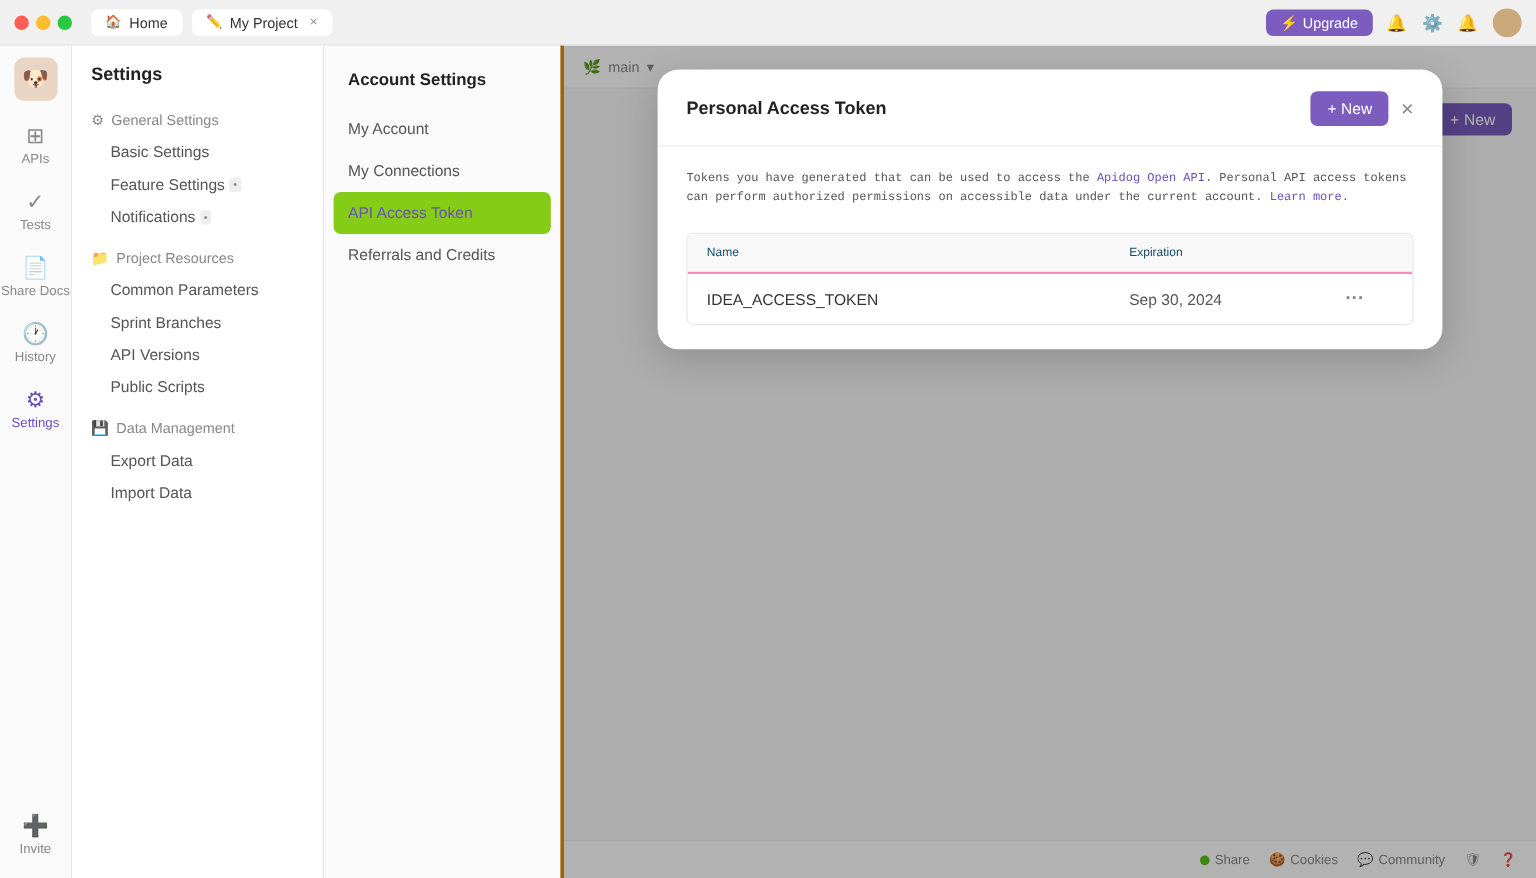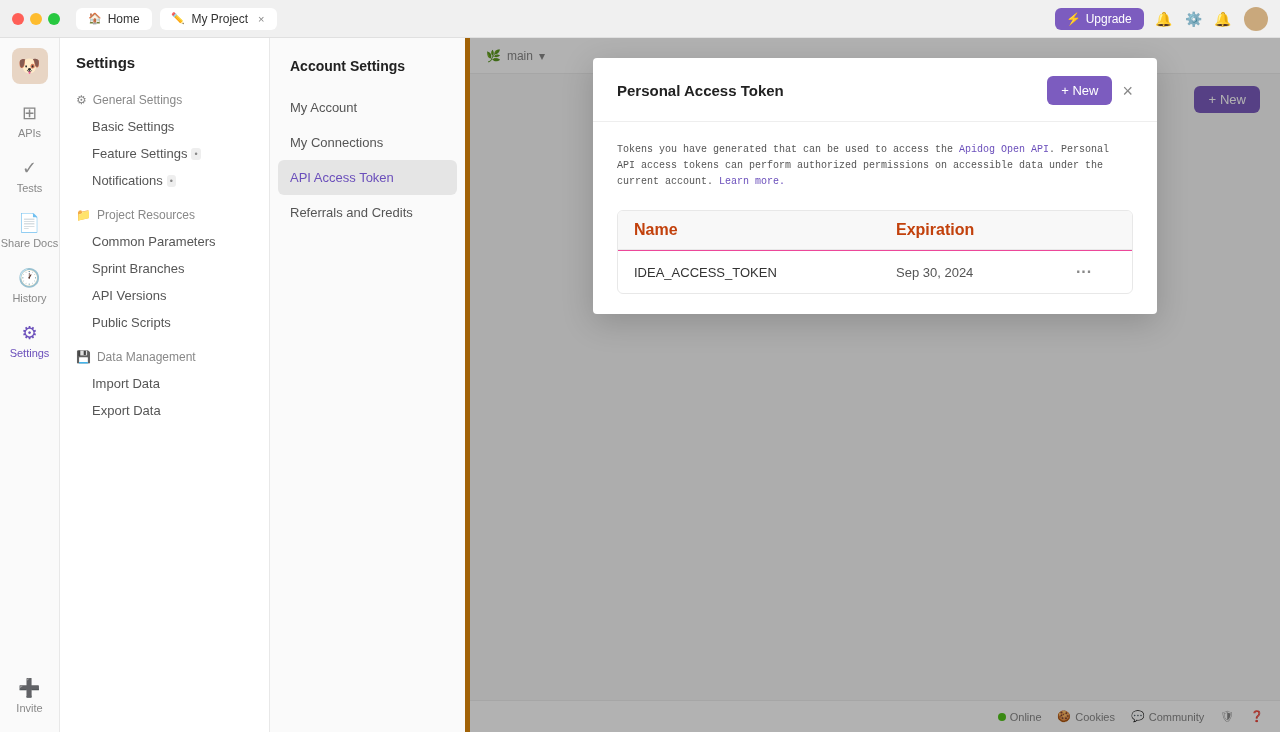--- a/index.html
+++ b/index.html
@@ -65,27 +65,27 @@
     }
     .settings-section-icon { font-size: 12px; }
     .settings-item {
       padding: 6px 16px 6px 32px; font-size: 13px; color: #555; cursor: pointer;
       display: flex; align-items: center; gap: 4px;
     }
     .settings-item .badge { font-size: 9px; color: #888; background: #eee; border-radius: 3px; padding: 1px 3px; }
 
     
     .account-panel {
-      width: 200px; background: #fafafa; border-right: 5px solid #a16207; padding: 20px 0;
+      width: 200px; background: #fafafa; border-right: 3px solid #a16207; padding: 20px 0;
     }
     .account-panel-title { font-size: 14px; font-weight: 600; color: #222; padding: 0 20px 16px; }
     .account-nav-item {
       padding: 10px 20px; font-size: 13px; color: #555; cursor: pointer;
     }
-    .account-nav-item.active { background: #e5e5e5; color: #6b4fbb; font-weight: 500; border-radius: 6px; margin: 0 8px; padding: 10px 12px; }
+    .account-nav-item.active { background: #84cc16; color: #6b4fbb; font-weight: 500; border-radius: 6px; margin: 0 8px; padding: 10px 12px; }
 
     
     .main-content { flex: 1; background: #f8f8f8; position: relative; overflow: hidden; }
 
     
     .breadcrumb-bar {
       height: 36px; background: white; border-bottom: 1px solid #eee;
       display: flex; align-items: center; padding: 0 16px; gap: 6px; font-size: 12px; color: #888;
     }
 
@@ -98,38 +98,38 @@
 
     
     .overlay {
       position: absolute; top: 0; left: 0; right: 0; bottom: 0;
       background: rgba(0,0,0,0.3); z-index: 10;
       display: flex; align-items: flex-start; justify-content: center; padding-top: 20px;
     }
 
     
     .modal {
-      background: white; border-radius: 4px; width: 564px;
+      background: white; border-radius: 17px; width: 654px;
       box-shadow: 0 8px 32px rgba(0,0,0,0.18); overflow: hidden;
     }
     .modal-header {
       display: flex; align-items: center; justify-content: space-between;
       padding: 18px 24px 16px; border-bottom: 1px solid #eee;
     }
     .modal-title { font-size: 15px; font-weight: 600; color: #222; }
     .modal-close { font-size: 18px; color: #888; cursor: pointer; background: none; border: none; line-height: 1; }
     .modal-body { padding: 20px 24px; }
     .modal-desc { font-size: 10px; color: #555; line-height: 1.6; margin-bottom: 20px; font-family: Liberation Mono, monospace; }
     .modal-desc a { color: #6b4fbb; text-decoration: none; }
 
     .token-table { width: 100%; border: 1px solid #e8e8e8; border-radius: 6px; overflow: hidden; }
     .token-table-header {
       display: grid; grid-template-columns: 1fr 180px 40px;
       padding: 10px 16px; background: #f8f8f8; border-bottom: 1px solid #e8e8e8;
-      font-size: 16px; font-weight: 700; color: #c2410c;
+      font-size: 10px; font-weight: 400; color: #0c4a6e;
     }
     .token-table-row {
       display: grid; grid-template-columns: 1fr 180px 40px;
       padding: 12px 16px; align-items: center; border-top: 1px solid #ec4899;
       font-size: 13px; color: #333;
     }
     .token-table-row:first-child { border-top: none; }
     .token-name { font-weight: 500; }
     .token-expiry { color: #555; }
     .token-actions { color: #888; cursor: pointer; font-size: 16px; font-weight: bold; }
@@ -245,24 +245,24 @@
     </div>
     <div class="settings-item">
       <span>Public Scripts</span>
     </div>
 
     <div class="settings-section-header" style="margin-top:8px;">
       <span class="settings-section-icon">💾</span>
       <span>Data Management</span>
     </div>
     <div class="settings-item">
+      <span>Export Data</span>
+    </div>
+    <div class="settings-item">
       <span>Import Data</span>
-    </div>
-    <div class="settings-item">
-      <span>Export Data</span>
     </div>
   </div>
 
   <div class="account-panel">
     <div class="account-panel-title">Account Settings</div>
     <div class="account-nav-item">
       <span>My Account</span>
     </div>
     <div class="account-nav-item">
       <span>My Connections</span>
@@ -316,21 +316,21 @@
               <span class="token-actions">···</span>
             </div>
           </div>
         </div>
       </div>
     </div>
 
     <div class="bottom-bar">
       <div class="bottom-bar-item">
         <span class="bottom-dot"></span>
-        <span>Online</span>
+        <span>Share</span>
       </div>
       <div class="bottom-bar-item">
         <span>🍪</span>
         <span>Cookies</span>
       </div>
       <div class="bottom-bar-item">
         <span>💬</span>
         <span>Community</span>
       </div>
       <div class="bottom-bar-item">

